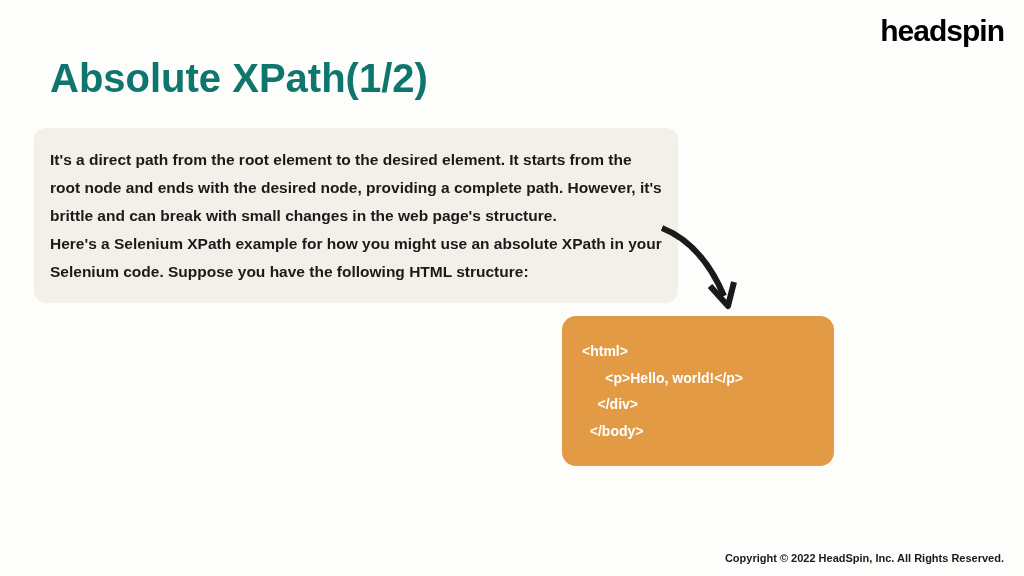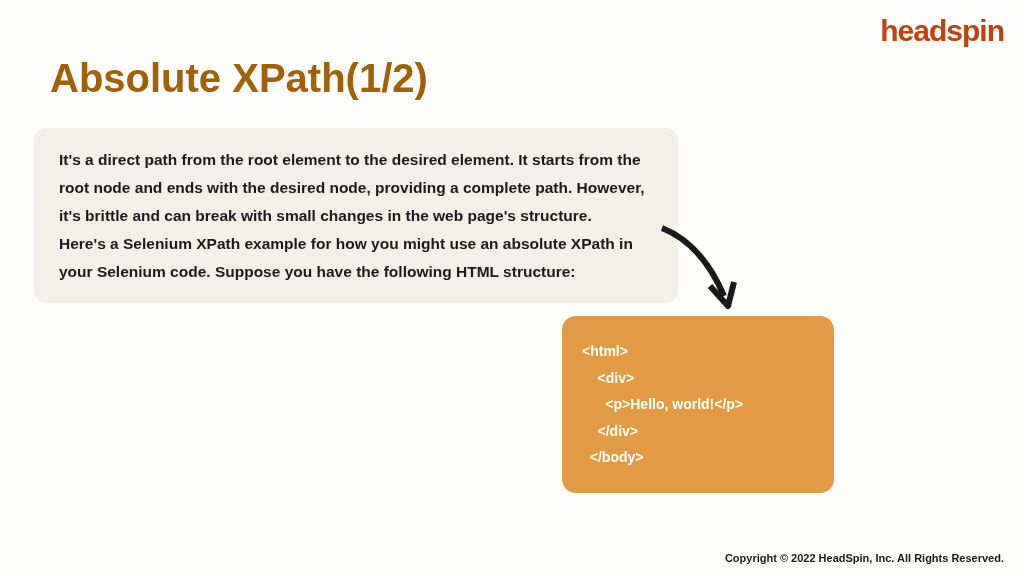--- a/index.html
+++ b/index.html
@@ -10,39 +10,39 @@
       font-family: -apple-system, BlinkMacSystemFont, 'Segoe UI', Arial, sans-serif;
       position: relative;
       overflow: hidden;
     }
     .logo {
       position: absolute;
       top: 14px;
       right: 20px;
       font-size: 30px;
       font-weight: 800;
-      color: #c2410c;
+      color: #000000;
       letter-spacing: -1px;
     }
     .slide-title {
       position: absolute;
       top: 56px;
       left: 50px;
       font-size: 40px;
       font-weight: 700;
-      color: #a16207;
+      color: #0f766e;
     }
     .description-box {
       position: absolute;
       top: 128px;
       left: 34px;
       width: 644px;
       background: #f2f0e8;
       border-radius: 12px;
-      padding: 18px 25px;
+      padding: 18px 16px;
     }
     .description-text {
       font-size: 15.5px;
       font-weight: 700;
       color: #1a1a1a;
       line-height: 1.8;
     }
     .arrow {
       position: absolute;
       top: 224px;
@@ -88,19 +88,18 @@
 Here's a Selenium XPath example for how you might use an absolute XPath in your Selenium code. Suppose you have the following HTML structure:</div>
 </div>
 
 <svg class="arrow" viewBox="0 0 90 92">
   <path d="M 8 4 Q 48 20 70 72" stroke="#1a1a1a" stroke-width="6" fill="none"></path>
   <path d="M 56 62 L 74 82 L 80 58" stroke="#1a1a1a" stroke-width="6" fill="none" stroke-linejoin="round"></path>
 </svg>
 
 <div class="code-box">
   <div class="code-line">&lt;html&gt;</div>
-  <div class="code-line">    &lt;div&gt;</div>
   <div class="code-line">      &lt;p&gt;Hello, world!&lt;/p&gt;</div>
   <div class="code-line">    &lt;/div&gt;</div>
   <div class="code-line">  &lt;/body&gt;</div>
 </div>
 
 <div class="footer">Copyright © 2022 HeadSpin, Inc. All Rights Reserved.</div>
 
 </body></html>

